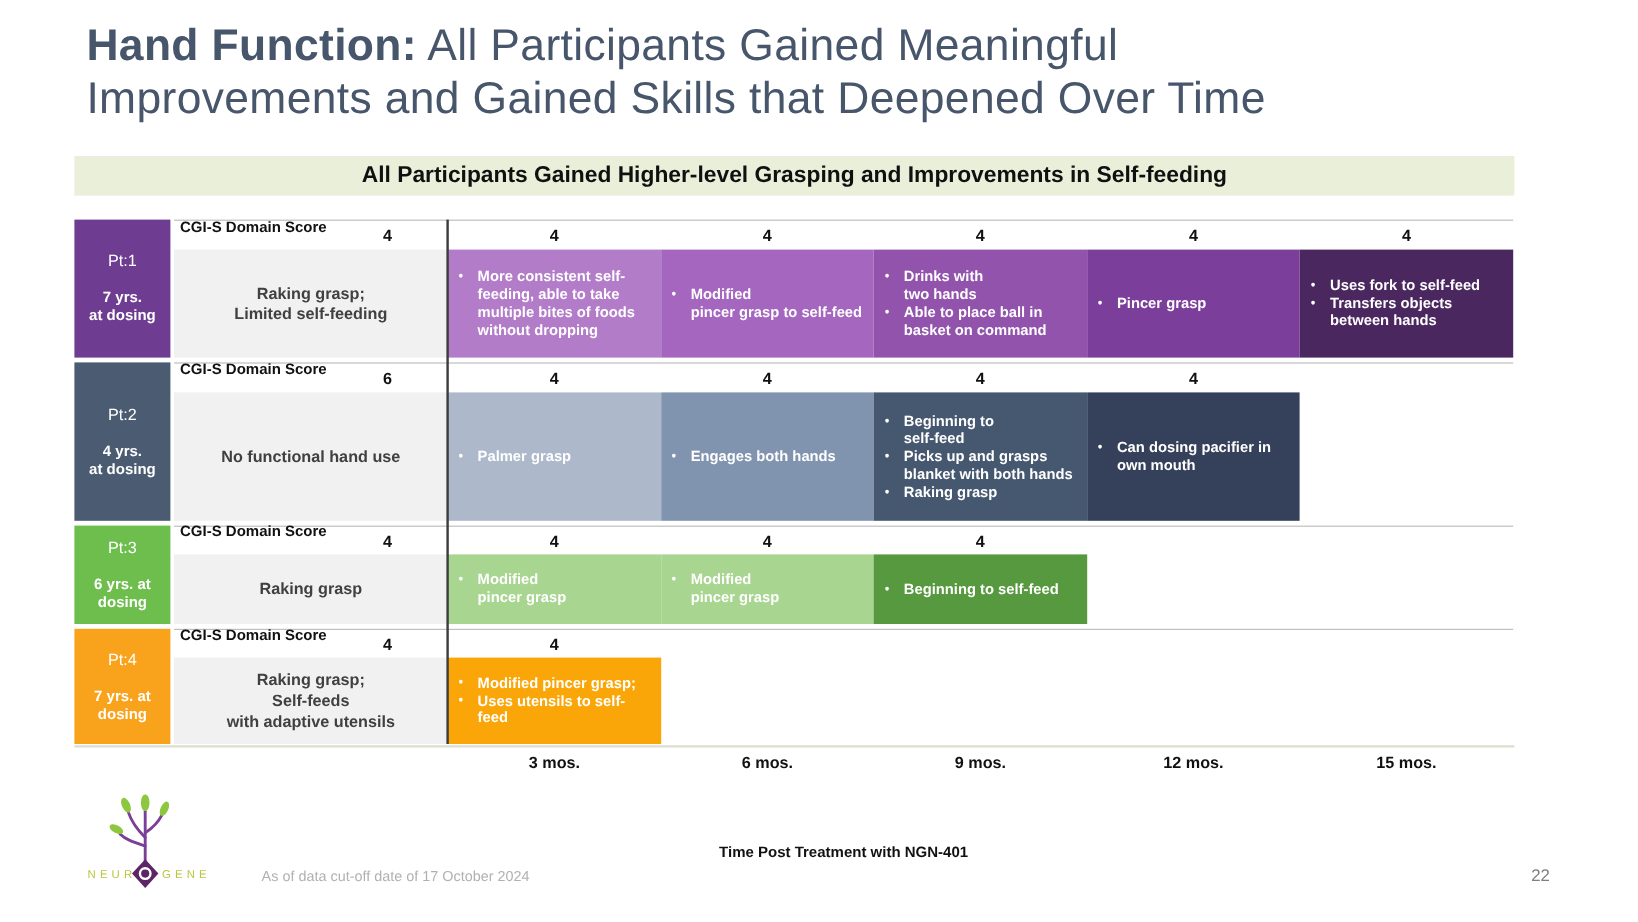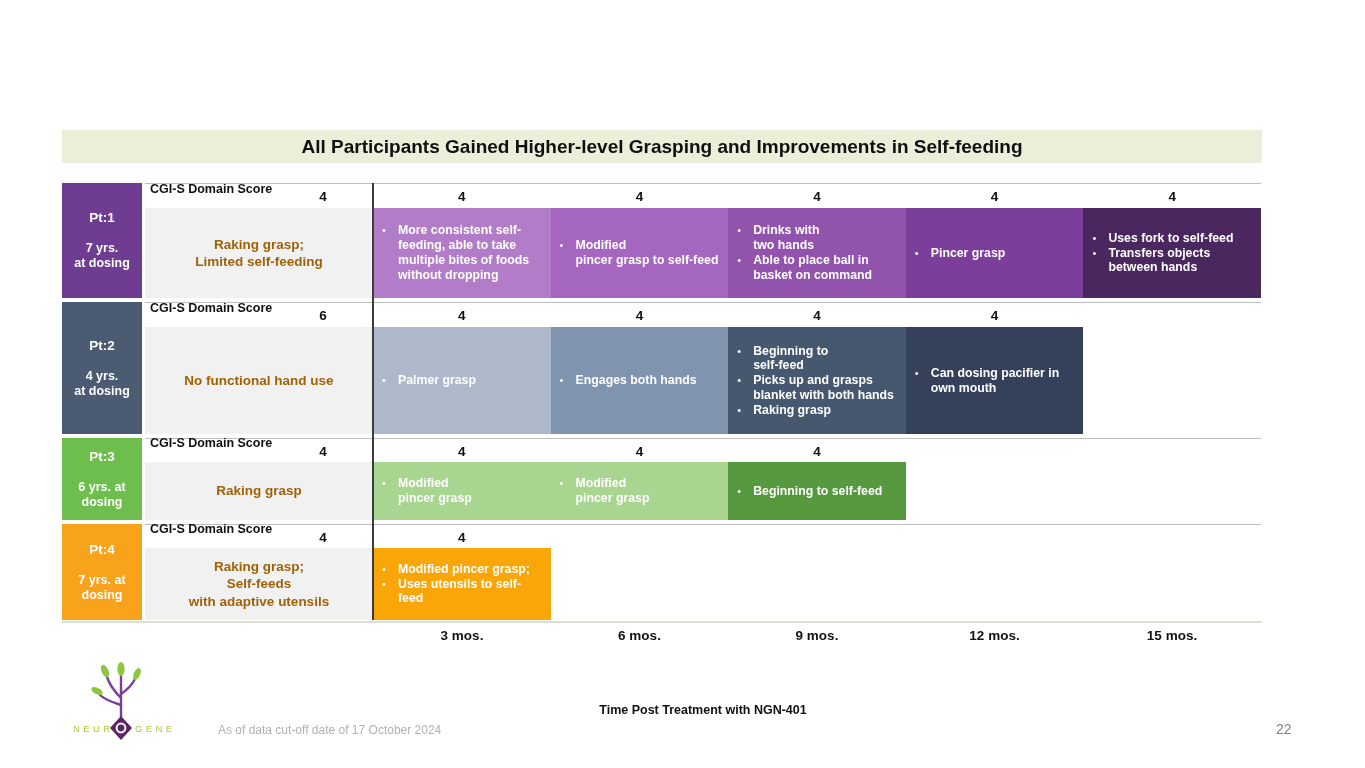--- a/index.html
+++ b/index.html
@@ -12,34 +12,34 @@
          font-weight:400;color:#47566B;letter-spacing:.3px;}
   .t-bold{font-weight:700;}
 
   
   .banner{left:62px;top:130px;width:1200px;height:33px;background:#EAEFDA;
           text-align:center;line-height:33px;font-size:19px;font-weight:700;color:#101010;}
 
   
   .pt-block{display:flex;flex-direction:column;align-items:center;justify-content:center;
             gap:16px;color:#fff;text-align:center;}
-  .pt-id{font-size:13.5px;font-weight:700;}
+  .pt-id{font-size:13.5px;font-weight:400;}
   .pt-age{font-size:12.5px;font-weight:700;line-height:15px;}
 
   
   .score-row{background:#ffffff;border-top:1px solid #BFBFBF;}
   .score-label{position:absolute;left:5px;top:0;bottom:16px;display:flex;align-items:center;
                font-size:12.5px;font-weight:700;color:#111;}
   .score-val{position:absolute;top:0;bottom:0;display:flex;align-items:center;justify-content:center;
              font-size:13.5px;font-weight:700;color:#111;}
 
   
   .desc-cell{background:#F1F1F1;display:flex;flex-direction:column;align-items:center;
              justify-content:center;text-align:center;font-size:13.5px;font-weight:700;
-             color:#a16207;line-height:17.5px;}
+             color:#404040;line-height:17.5px;}
 
   
   .cell{display:flex;flex-direction:column;justify-content:center;box-sizing:border-box;
         padding:3px 6px 3px 9px;color:#fff;}
   .b-row{display:grid;grid-template-columns:16px 1fr;align-items:start;}
   .b-dot{font-size:11px;line-height:14.8px;}
   .b-txt{font-size:12.3px;font-weight:700;line-height:14.8px;white-space:pre-line;}
 
   
   .v-divider{left:372px;top:183px;width:2px;height:437px;background:#3C3C3C;}
@@ -53,20 +53,21 @@
   
   .footnote{left:218px;top:723px;font-size:12px;color:#B1B1B1;}
   .page-num{left:1276px;top:721px;font-size:14px;color:#7E7E7E;}
   .logo{left:72px;top:660px;}
 </style>
 </head>
 <body>
 
 <div id="slide">
 
+  <div class="abs title"><span class="t-bold">Hand Function:</span><span> All Participants Gained Meaningful</span><br><span>Improvements and Gained Skills that Deepened Over Time</span></div>
 
   <div class="abs banner">All Participants Gained Higher-level Grasping and Improvements in Self-feeding</div>
 
   <div id="table-layer">
       <div class="abs pt-block" style="left: 62px; top: 183px; width: 80px; height: 115px; background: rgb(110, 61, 145);">
         <div class="pt-id">Pt:1</div>
         <div class="pt-age">
           <div>7 yrs.</div>
           <div>at dosing</div>
         </div>

